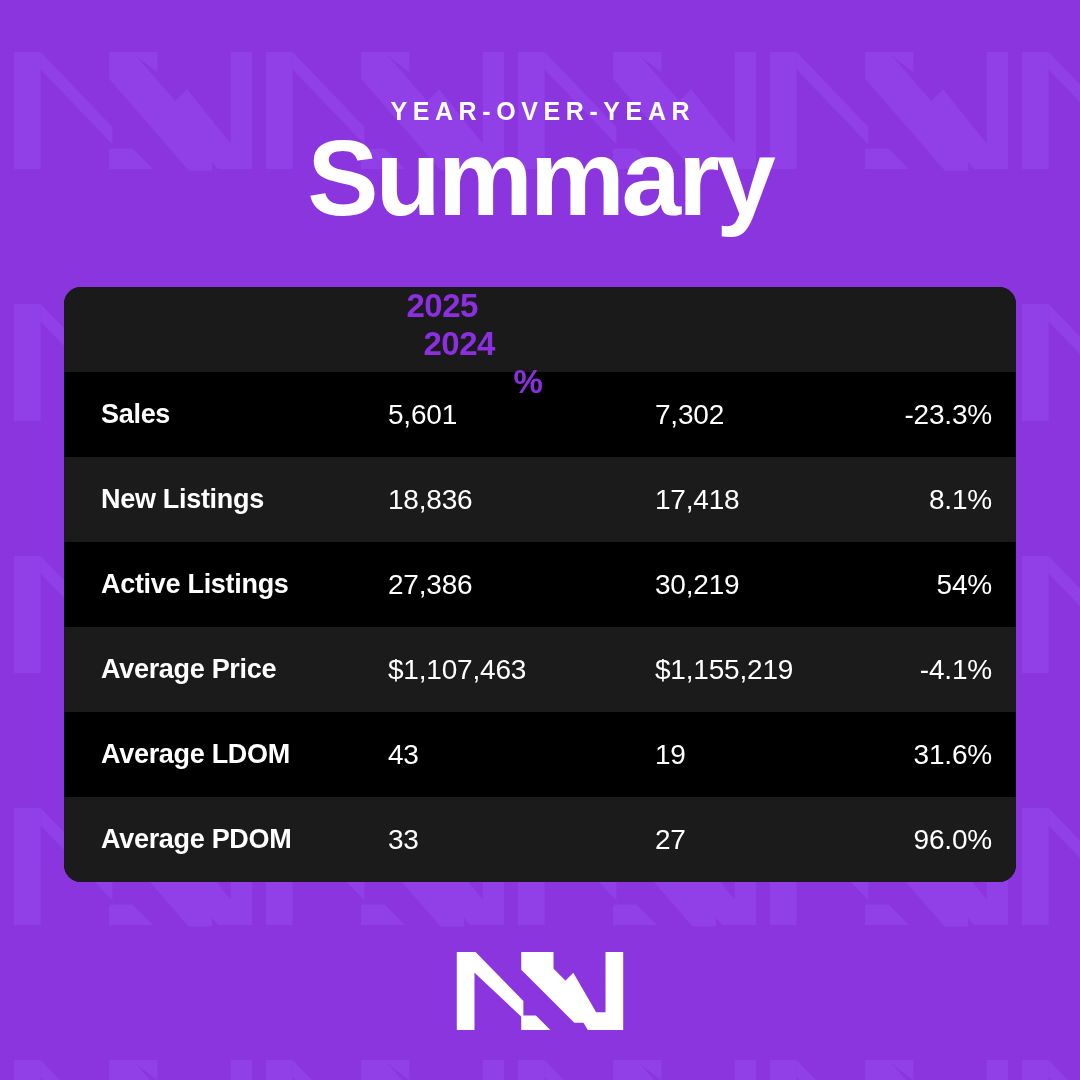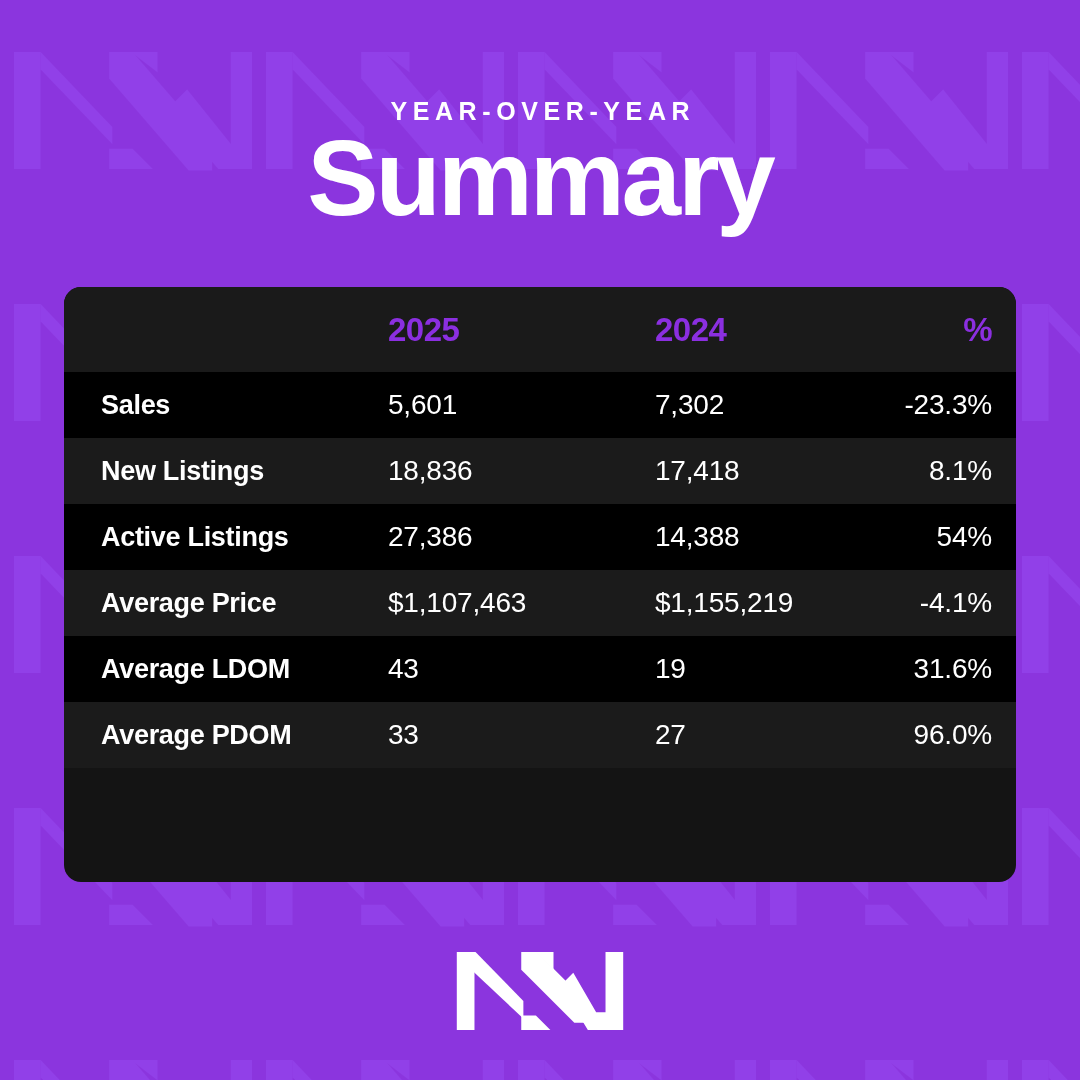--- a/index.html
+++ b/index.html
@@ -58,23 +58,23 @@
     background:#141414;
     border-radius:17px;
     overflow:hidden;
     z-index:2;
   }
 
   .trow{
     display:flex;
     align-items:center;
     width:100%;
-    height:66px;
-  }
-  .trow.hdr      { background:#1a1a1a; height:85px; }
+    height:85px;
+  }
+  .trow.hdr      { background:#1a1a1a; height:85px;flex-direction:column; }
   .trow.odd      { background:#000000; }
   .trow.even     { background:#1b1b1b; }
 
   .c-label{
     width:324px;
     padding-left:37px;
     color:#ffffff;
     font-size:27px;
     font-weight:bold;
     letter-spacing:-0.3px;
@@ -177,21 +177,21 @@
     <div class="trow even">
       <div class="c-label">New Listings</div>
       <div class="c-a">18,836</div>
       <div class="c-b">17,418</div>
       <div class="c-c">8.1%</div>
     </div>
 
     <div class="trow odd">
       <div class="c-label">Active Listings</div>
       <div class="c-a">27,386</div>
-      <div class="c-b">14,388</div>
+      <div class="c-b">30,219</div>
       <div class="c-c">54%</div>
     </div>
 
     <div class="trow even">
       <div class="c-label">Average Price</div>
       <div class="c-a">$1,107,463</div>
       <div class="c-b">$1,155,219</div>
       <div class="c-c">-4.1%</div>
     </div>
 

